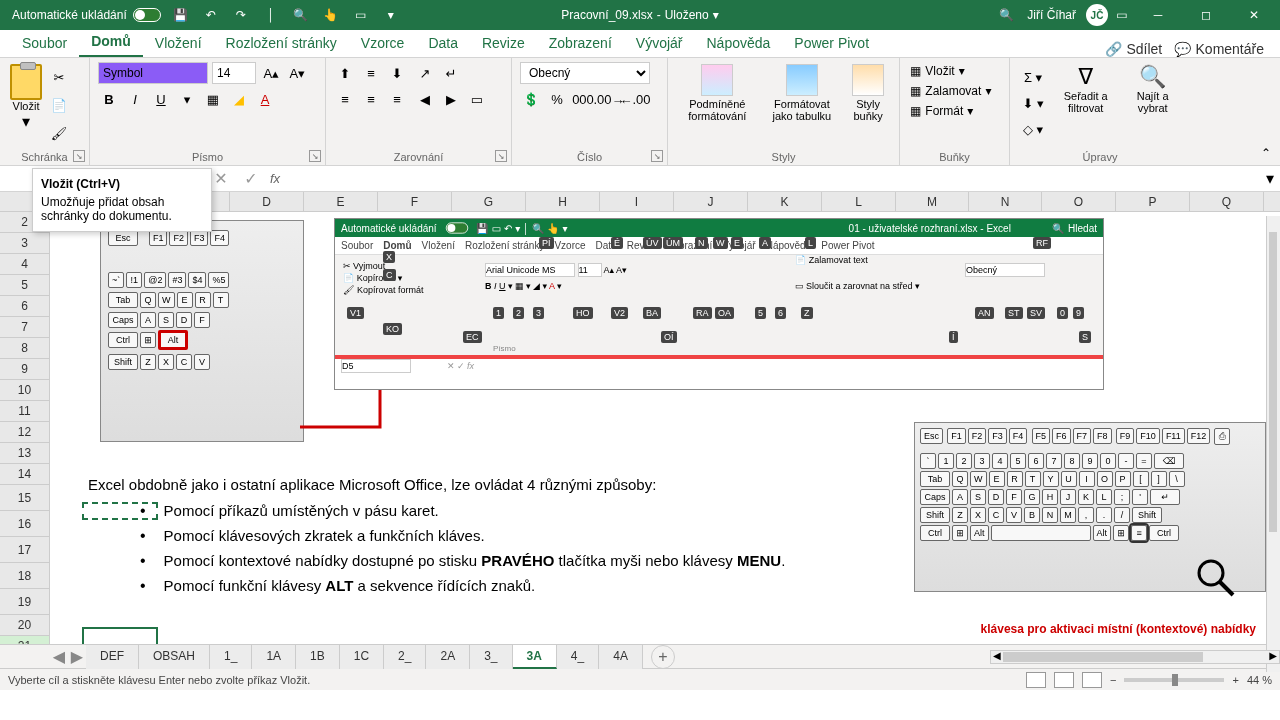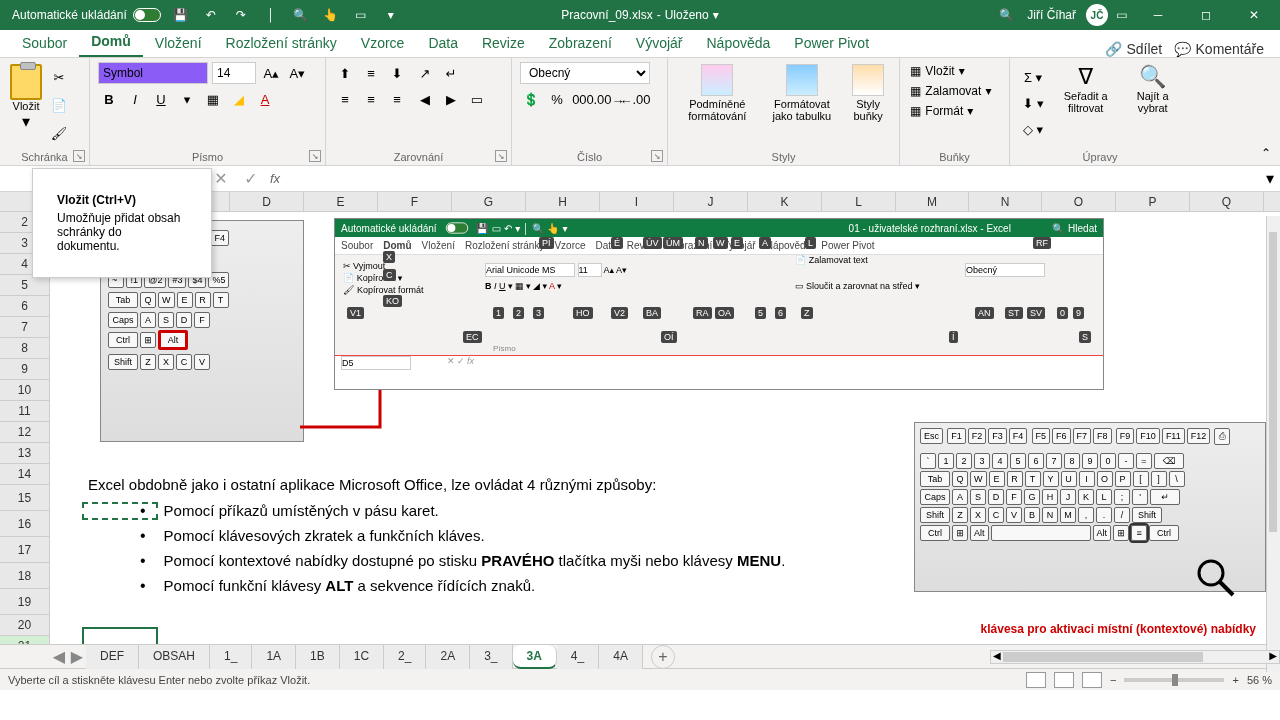--- a/index.html
+++ b/index.html
@@ -41,21 +41,21 @@
 .ribbon-btn.underline { text-decoration: underline; }
 .align-grid { display: grid; grid-template-columns: repeat(3, 24px); gap: 2px; }
 .number-format-select { width: 130px; height: 22px; border: 1px solid #ccc; font-size: 12px; padding: 0 4px; background: #fff; }
 .large-btn { display: flex; flex-direction: column; align-items: center; padding: 2px 6px; font-size: 11px; text-align: center; }
 .large-btn-icon { width: 32px; height: 32px; margin-bottom: 2px; border: 1px solid #ccc; background: #fff; }
 .cells-col { display: flex; flex-direction: column; gap: 2px; font-size: 12px; }
 .cells-item { display: flex; align-items: center; gap: 4px; padding: 2px; cursor: pointer; }
 .collapse-ribbon { position: absolute; bottom: 4px; right: 6px; cursor: pointer; width: 16px; height: 16px; display: flex; align-items: center; justify-content: center; font-size: 12px; }
 
 
-.tooltip { position: absolute; top: 168px; left: 32px; width: 180px; background: #fff; border: 1px solid #ccc; box-shadow: 2px 2px 6px rgba(0,0,0,.2); padding: 24px; z-index: 100; font-size: 12px; }
+.tooltip { position: absolute; top: 168px; left: 32px; width: 180px; background: #fff; border: 1px solid #ccc; box-shadow: 2px 2px 6px rgba(0,0,0,.2); padding: 8px; z-index: 100; font-size: 12px; }
 .tooltip-title { font-weight: bold; margin-bottom: 4px; }
 
 
 .formula-bar { height: 26px; display: flex; align-items: center; border-bottom: 1px solid #d4d4d4; padding-left: 210px; gap: 8px; }
 .fb-cancel, .fb-confirm { width: 22px; height: 22px; display: flex; align-items: center; justify-content: center; color: #999; cursor: pointer; }
 .fb-fx { font-style: italic; font-size: 13px; color: #666; }
 .fb-input { flex: 1; height: 22px; border: none; outline: none; }
 
 
 .col-headers { height: 20px; display: flex; background: #e8e8e8; border-bottom: 1px solid #ccc; }
@@ -79,21 +79,21 @@
 .rs-title { height: 18px; background: #107c41; color: #fff; font-size: 10px; display: flex; align-items: center; padding: 0 6px; gap: 6px; }
 .rs-tabs { height: 18px; background: #fff; display: flex; font-size: 10px; padding-left: 6px; gap: 10px; align-items: center; color: #444; border-bottom: 1px solid #ddd; }
 .rs-ribbon { height: 100px; background: #f3f2f1; position: relative; }
 .rs-keytip { position: absolute; background: #444; color: #fff; font-size: 9px; padding: 1px 3px; border-radius: 2px; }
 .red-caption { position: absolute; right: 10px; top: 410px; font-size: 12px; color: #c00; font-weight: 600; }
 
 
 .sheet-tabs { height: 24px; display: flex; align-items: center; border-top: 1px solid #ccc; padding-left: 50px; gap: 0; background: #f3f2f1; }
 .sheet-nav { width: 18px; text-align: center; color: #888; cursor: pointer; }
 .sheet-tab { padding: 4px 14px; font-size: 12px; border-right: 1px solid #ccc; background: #ececec; cursor: pointer; color: #333; }
-.sheet-tab.active { background: #fff; color: #217346; font-weight: bold; border-bottom: 2px solid #217346; border-radius: 8px; }
+.sheet-tab.active { background: #fff; color: #217346; font-weight: bold; border-bottom: 2px solid #217346; }
 .add-sheet { width: 24px; height: 24px; border: 1px solid #ccc; border-radius: 50%; margin-left: 8px; display: flex; align-items: center; justify-content: center; cursor: pointer; color: #666; }
 .hscroll { margin-left: auto; width: 290px; height: 14px; background: #f0f0f0; border: 1px solid #ccc; position: relative; }
 .hscroll-thumb { position: absolute; left: 12px; top: 1px; width: 200px; height: 10px; background: #ccc; }
 
 
 .status-bar { height: 22px; background: #f3f2f1; border-top: 1px solid #ccc; display: flex; align-items: center; font-size: 11px; color: #444; padding: 0 8px; }
 .status-right { margin-left: auto; display: flex; align-items: center; gap: 8px; }
 .view-btn { width: 20px; height: 16px; border: 1px solid #999; background: #fff; cursor: pointer; }
 .zoom-slider { width: 100px; height: 4px; background: #ccc; position: relative; }
 .zoom-thumb { position: absolute; left: 48px; top: -4px; width: 6px; height: 12px; background: #888; }
@@ -392,21 +392,21 @@
           <input style="width: 24px; height: 14px; font-size: 9px; border: 1px solid rgb(204, 204, 204);" value="11"> A▴ A▾
           <div style="margin-top:4px"><b>B</b> <i>I</i> <u>U</u> ▾ ▦ ▾ ◢ ▾ <span style="color:#c00">A</span> ▾</div>
         </div>
         <div style="position:absolute;left:460px;top:0;font-size:9px">📄 <span>Zalamovat text</span></div>
         <div style="position:absolute;left:460px;top:26px;font-size:9px">▭ <span>Sloučit a zarovnat na střed</span> ▾</div>
         <div style="position:absolute;left:630px;top:8px;font-size:9px"><input style="width: 80px; height: 14px; font-size: 9px; border: 1px solid rgb(204, 204, 204);" value="Obecný"></div>
 
         <div class="rs-keytip" style="left:48px;top:-4px">X</div>
         <div class="rs-keytip" style="left:48px;top:14px">C</div>
         <div class="rs-keytip" style="left:12px;top:52px">V1</div>
-        <div class="rs-keytip" style="left:48px;top:40px">KO</div>
+        <div class="rs-keytip" style="left:48px;top:68px">KO</div>
         <div class="rs-keytip" style="left:204px;top:-18px">PÍ</div>
         <div class="rs-keytip" style="left:158px;top:52px">1</div>
         <div class="rs-keytip" style="left:178px;top:52px">2</div>
         <div class="rs-keytip" style="left:198px;top:52px">3</div>
         <div class="rs-keytip" style="left:238px;top:52px">HO</div>
         <div class="rs-keytip" style="left:276px;top:52px">V2</div>
         <div class="rs-keytip" style="left:308px;top:52px">BA</div>
         <div class="rs-keytip" style="left:276px;top:-18px">É</div>
         <div class="rs-keytip" style="left:308px;top:-18px;">ÚV</div>
           <div class="rs-keytip" style="left:328px;top:-18px">ÚM</div>
@@ -425,21 +425,21 @@
         <div class="rs-keytip" style="left:692px;top:52px">SV</div>
         <div class="rs-keytip" style="left:698px;top:-18px">RF</div>
         <div class="rs-keytip" style="left:722px;top:52px">0</div>
         <div class="rs-keytip" style="left:738px;top:52px">9</div>
         <div class="rs-keytip" style="left:128px;top:76px">EC</div>
         <div class="rs-keytip" style="left:326px;top:76px">OÍ</div>
         <div class="rs-keytip" style="left:614px;top:76px">Í</div>
         <div class="rs-keytip" style="left:744px;top:76px">S</div>
         <div style="position:absolute;bottom:2px;left:158px;font-size:8px;color:#888">Písmo</div>
       </div>
-      <div style="height:18px;display:flex;align-items:flex-start;padding-left:6px;font-size:9px;border-top:1px solid #ef4444">
+      <div style="height:18px;display:flex;align-items:center;padding-left:6px;font-size:9px;border-top:4px solid #ef4444">
         <input style="width: 70px; height: 14px; font-size: 9px; border: 1px solid rgb(204, 204, 204);" value="D5">
         <span style="margin-left:36px;color:#999">✕ ✓ <i>fx</i></span>
       </div>
     </div>
 
     <div class="kbd-image" style="right:0px;top:210px;width:352px;height:170px;padding:4px;font-size:8px">
       <div><span class="key">Esc</span>&nbsp;<span class="key">F1</span><span class="key">F2</span><span class="key">F3</span><span class="key">F4</span>&nbsp;<span class="key">F5</span><span class="key">F6</span><span class="key">F7</span><span class="key">F8</span>&nbsp;<span class="key">F9</span><span class="key">F10</span><span class="key">F11</span><span class="key">F12</span>&nbsp;<span class="key">⎙</span></div>
       <div style="margin-top:6px"><span class="key">`</span><span class="key">1</span><span class="key">2</span><span class="key">3</span><span class="key">4</span><span class="key">5</span><span class="key">6</span><span class="key">7</span><span class="key">8</span><span class="key">9</span><span class="key">0</span><span class="key">-</span><span class="key">=</span><span class="key wide">⌫</span></div>
       <div><span class="key wide">Tab</span><span class="key">Q</span><span class="key">W</span><span class="key">E</span><span class="key">R</span><span class="key">T</span><span class="key">Y</span><span class="key">U</span><span class="key">I</span><span class="key">O</span><span class="key">P</span><span class="key">[</span><span class="key">]</span><span class="key">\</span></div>
       <div><span class="key wide">Caps</span><span class="key">A</span><span class="key">S</span><span class="key">D</span><span class="key">F</span><span class="key">G</span><span class="key">H</span><span class="key">J</span><span class="key">K</span><span class="key">L</span><span class="key">;</span><span class="key">'</span><span class="key wide">↵</span></div>
@@ -509,15 +509,15 @@
   <span>Vyberte cíl a stiskněte klávesu Enter nebo zvolte příkaz Vložit.</span>
   <div class="status-right">
     <div class="view-btn"></div>
     <div class="view-btn"></div>
     <div class="view-btn"></div>
     <span>−</span>
     <div class="zoom-slider">
         <div class="zoom-thumb"></div>
       </div>
     <span>+</span>
-    <span>56 %</span>
+    <span>44 %</span>
   </div>
 </div>
 
 </body></html>

